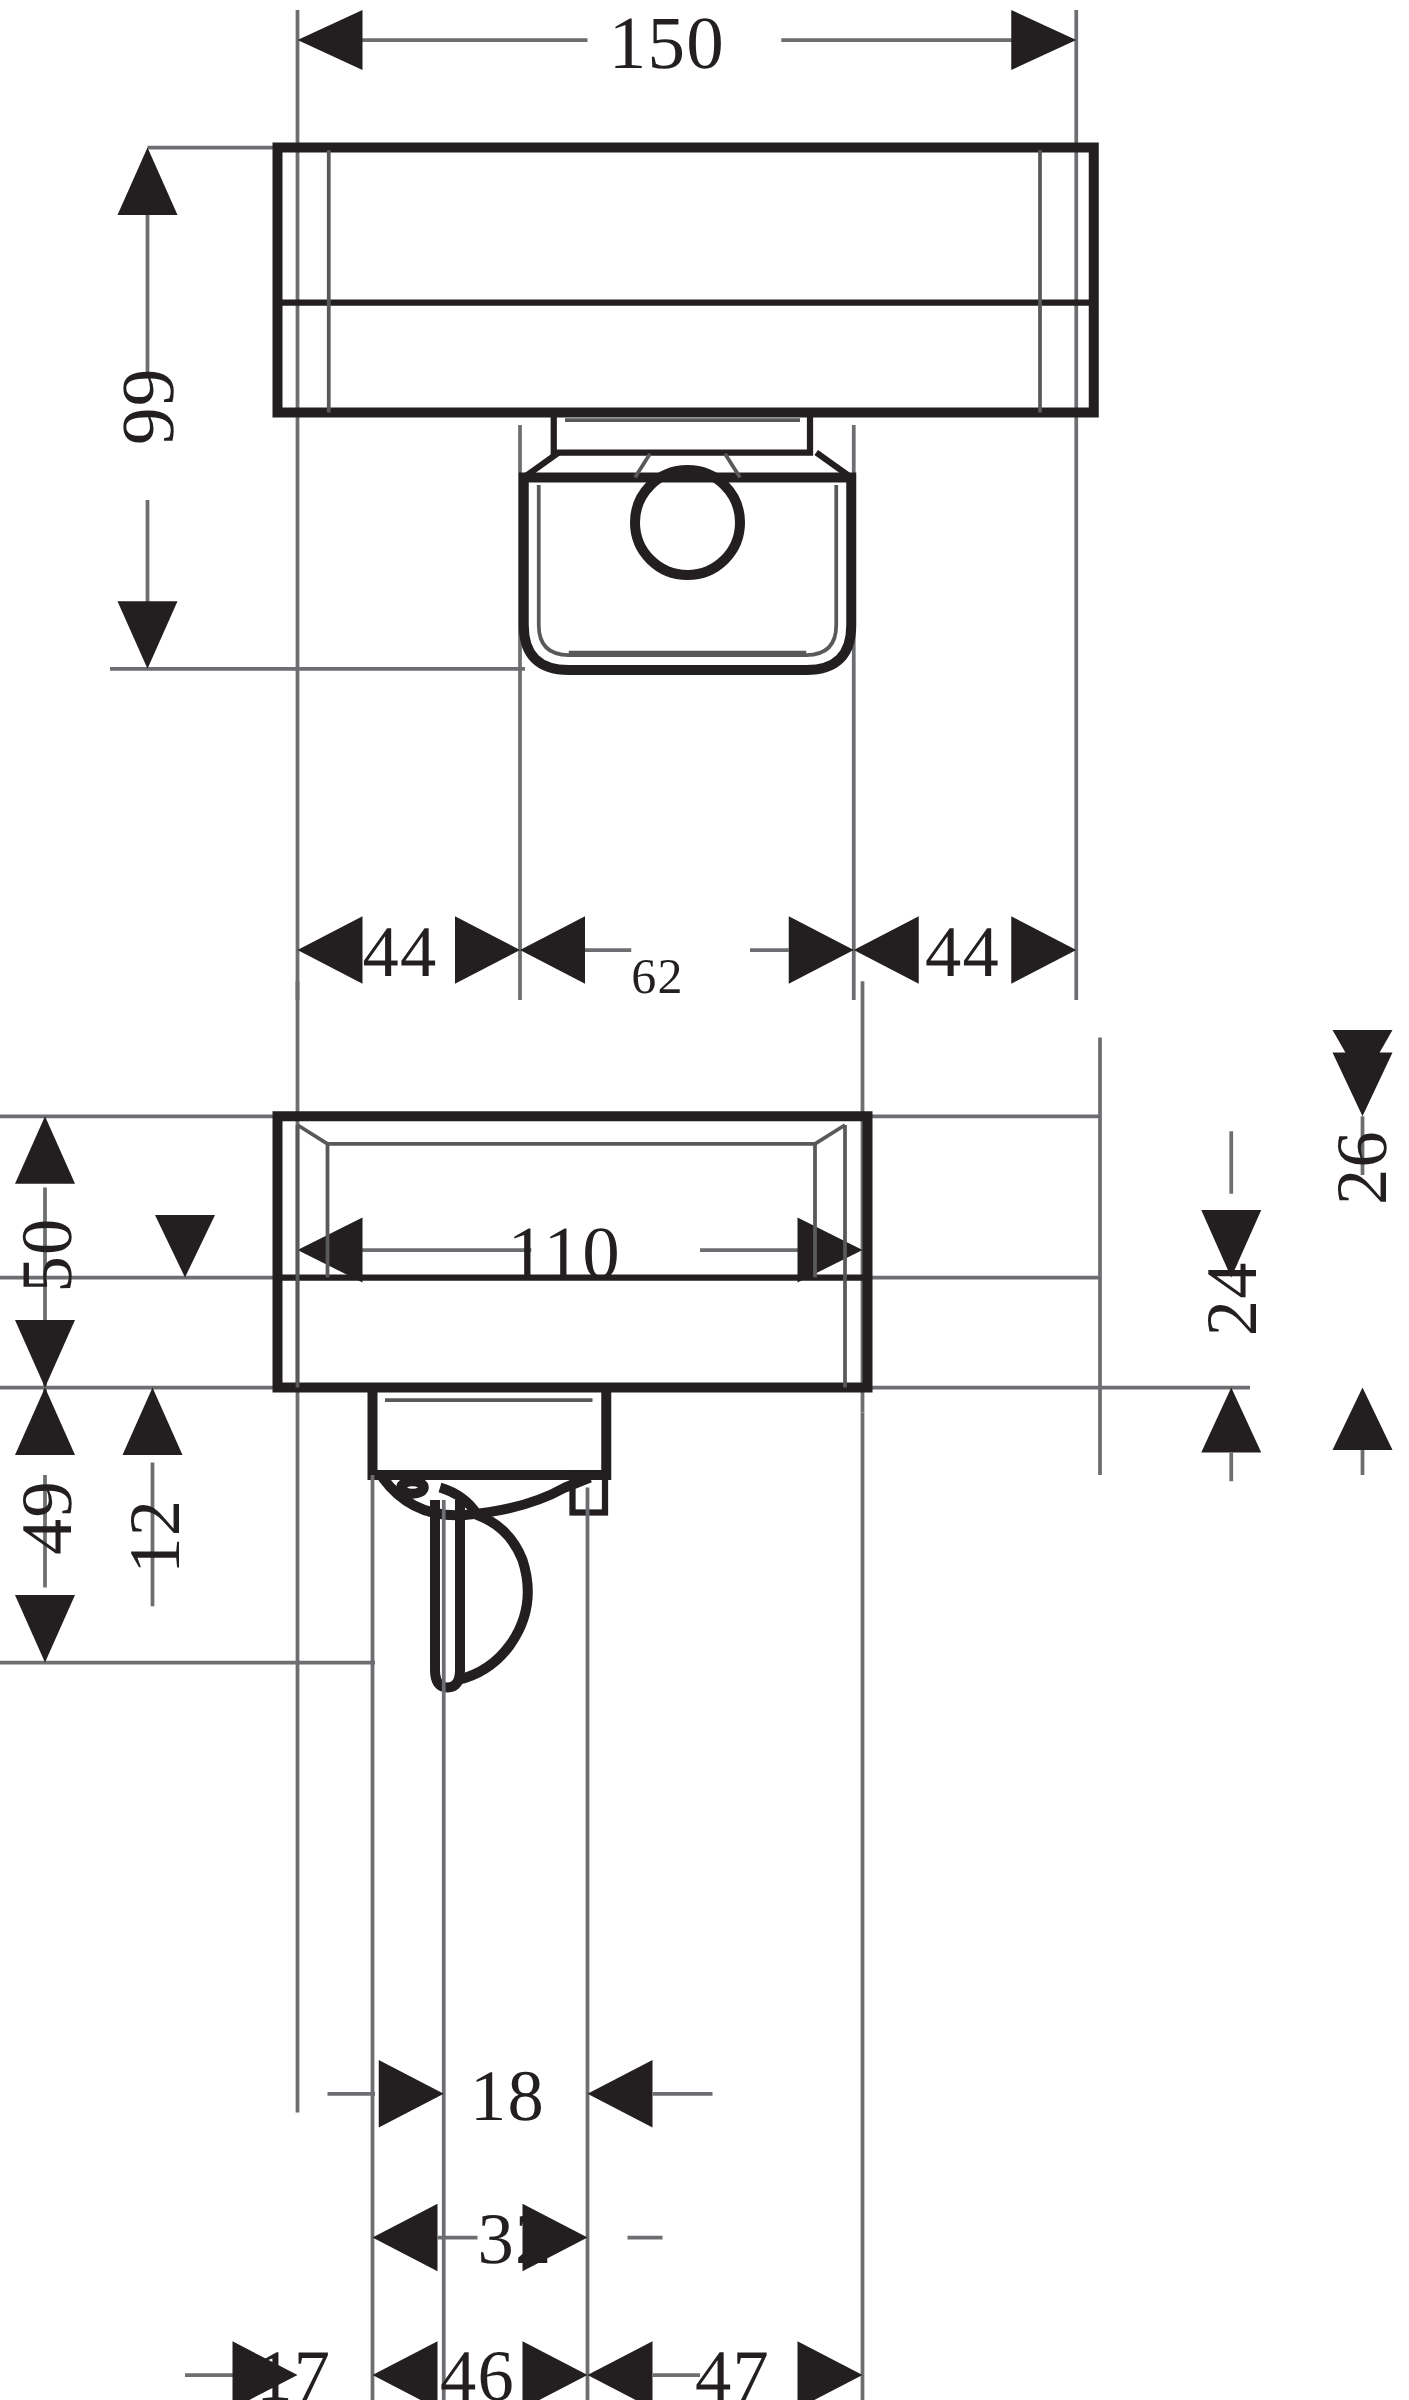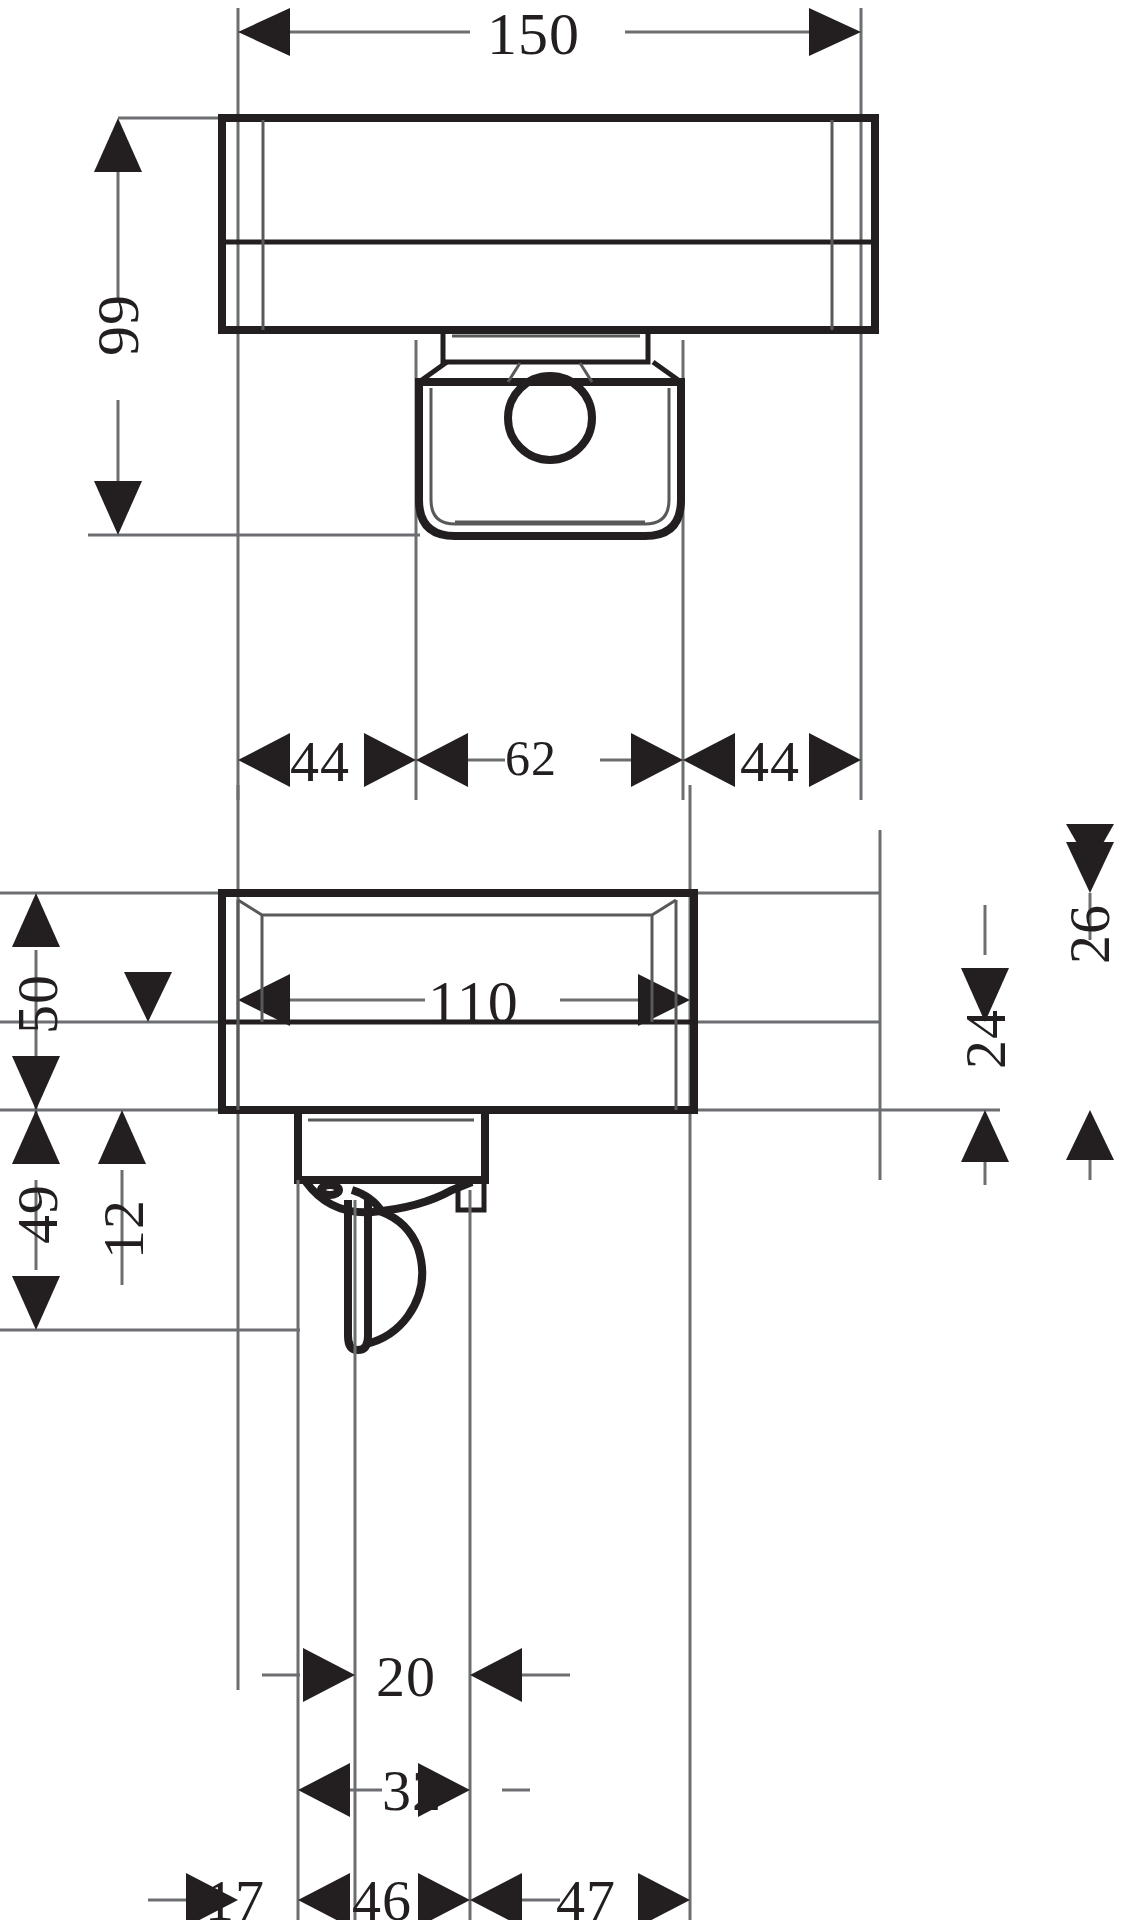--- a/index.html
+++ b/index.html
@@ -163,37 +163,37 @@
       <polygon class="ah" points="690,1900 638,1873 638,1927"></polygon>
     </g>
   </svg>
 
   <div class="dimlbl" style="left:487px;top:4px;font-size:60px;">150</div>
 
   <div class="dimlbl rot" style="left:78px;top:295px;width:80px;text-align:center;font-size:60px;">99</div>
 
   <div class="dimlbl" style="left:290px;top:733px;font-size:58px;">44</div>
 
-  <div class="dimlbl" style="left:505px;top:733px;font-size:50px;">62</div>
+  <div class="dimlbl" style="left:505px;top:761px;font-size:40px;">62</div>
 
   <div class="dimlbl" style="left:740px;top:733px;font-size:58px;">44</div>
 
-  <div class="dimlbl" style="left:428px;top:972px;font-size:60px;">110</div>
+  <div class="dimlbl" style="left:406px;top:972px;font-size:60px;">110</div>
 
   <div class="dimlbl rot" style="left:-2px;top:975px;width:80px;text-align:center;font-size:58px;">50</div>
 
   <div class="dimlbl rot" style="left:-2px;top:1185px;width:80px;text-align:center;font-size:58px;">49</div>
 
   <div class="dimlbl rot" style="left:84px;top:1200px;width:80px;text-align:center;font-size:58px;">12</div>
 
   <div class="dimlbl rot" style="left:1050px;top:905px;width:80px;text-align:center;font-size:58px;">26</div>
 
   <div class="dimlbl rot" style="left:946px;top:1010px;width:80px;text-align:center;font-size:58px;">24</div>
 
-  <div class="dimlbl" style="left:376px;top:1648px;font-size:58px;">20</div>
+  <div class="dimlbl" style="left:376px;top:1648px;font-size:58px;">18</div>
 
   <div class="dimlbl" style="left:382px;top:1762px;font-size:58px;">32</div>
 
   <div class="dimlbl" style="left:205px;top:1872px;font-size:58px;">17</div>
 
   <div class="dimlbl" style="left:352px;top:1872px;font-size:58px;">46</div>
 
   <div class="dimlbl" style="left:556px;top:1872px;font-size:58px;">47</div>
 
 </div>

